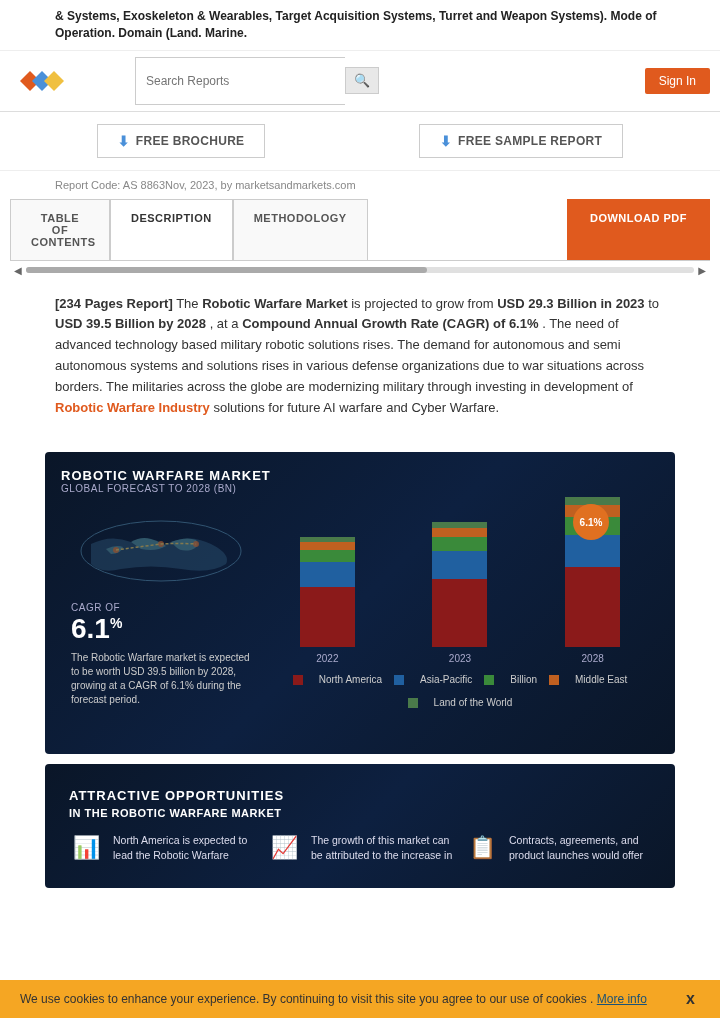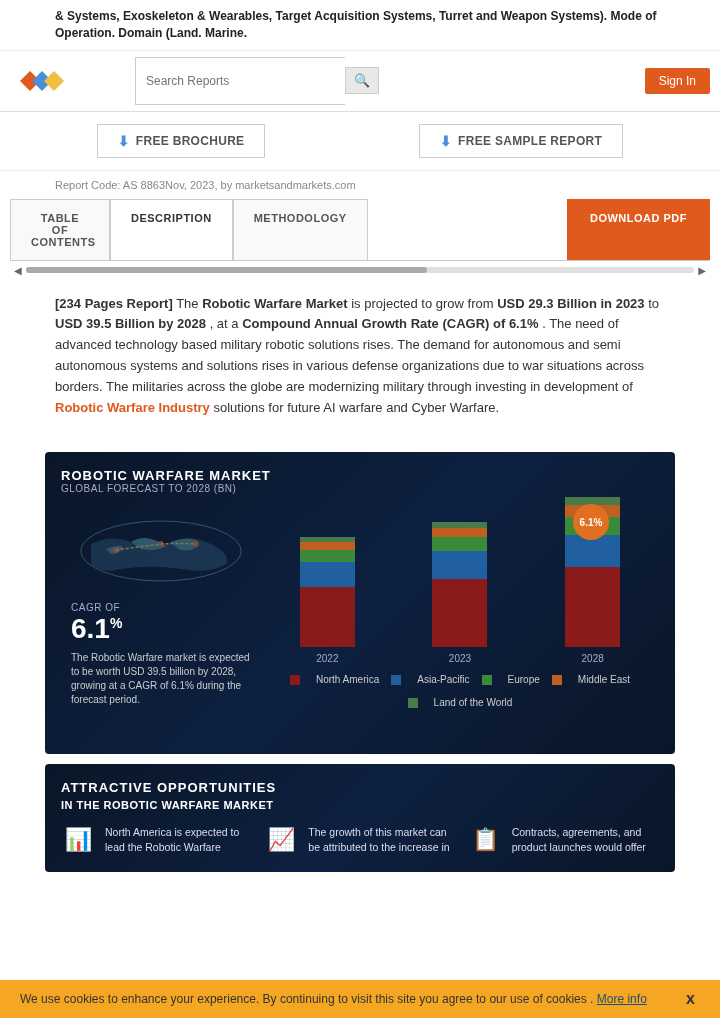--- a/index.html
+++ b/index.html
@@ -290,21 +290,21 @@
       width: 10px;
       height: 10px;
       border-radius: 0;
     }
 
     
     .opportunities-container {
       background: linear-gradient(135deg, #0a1628 0%, #0d2040 50%, #0a1628 100%);
       border-radius: 4px;
       margin: 10px 45px;
-      padding: 16px;
+      padding: 24px;
       color: #fff;
     }
     .opp-title {
       font-size: 13px;
       font-weight: bold;
       letter-spacing: 1px;
       text-transform: uppercase;
       margin-bottom: 4px;
     }
     .opp-cards {
@@ -491,21 +491,21 @@
           <div class="legend-item">
             <div class="legend-dot" style="background-color: rgb(139, 26, 26);"></div>
             <span>North America</span>
           </div>
           <div class="legend-item">
             <div class="legend-dot" style="background-color: rgb(32, 96, 160);"></div>
             <span>Asia-Pacific</span>
           </div>
           <div class="legend-item">
             <div class="legend-dot" style="background-color: rgb(58, 138, 58);"></div>
-            <span>Europe</span>
+            <span>Billion</span>
           </div>
           <div class="legend-item">
             <div class="legend-dot" style="background-color: rgb(192, 96, 32);"></div>
             <span>Middle East</span>
           </div>
           <div class="legend-item">
             <div class="legend-dot" style="background-color: rgb(74, 122, 74);"></div>
             <span>Land of the World</span>
           </div>
         </div>

